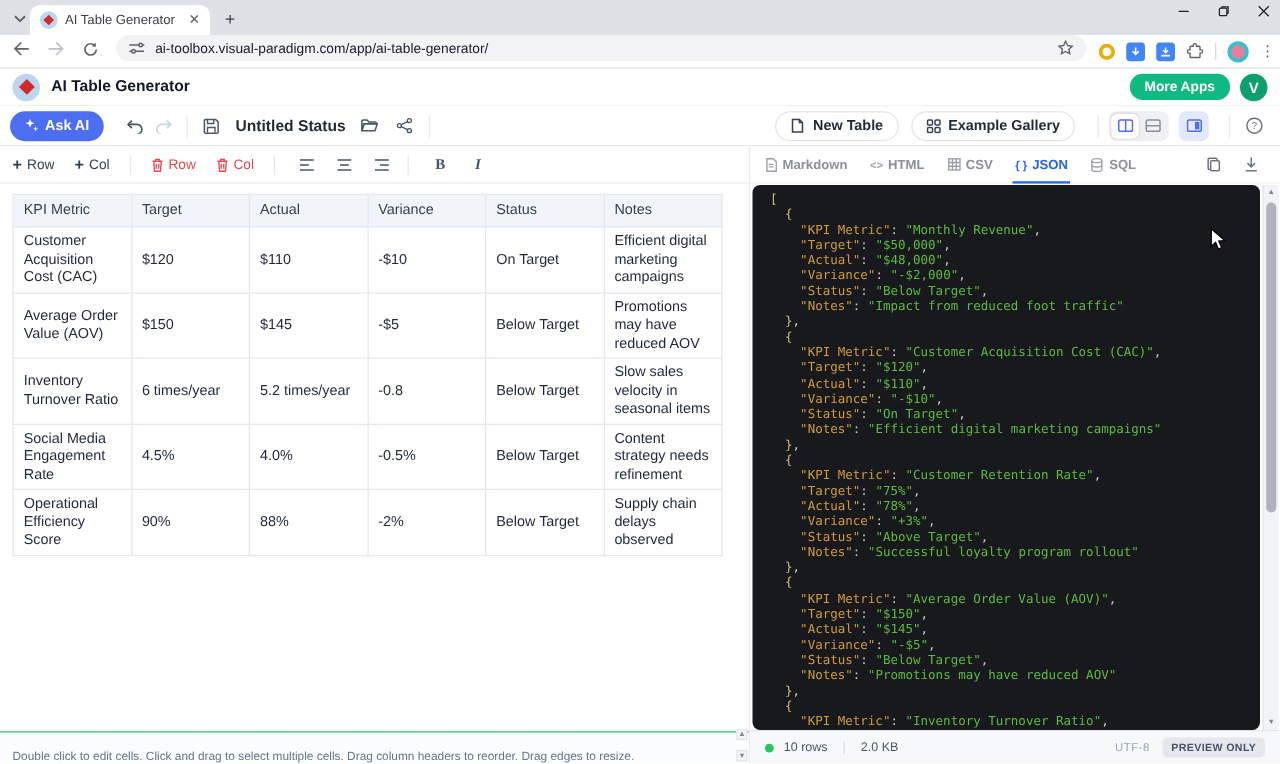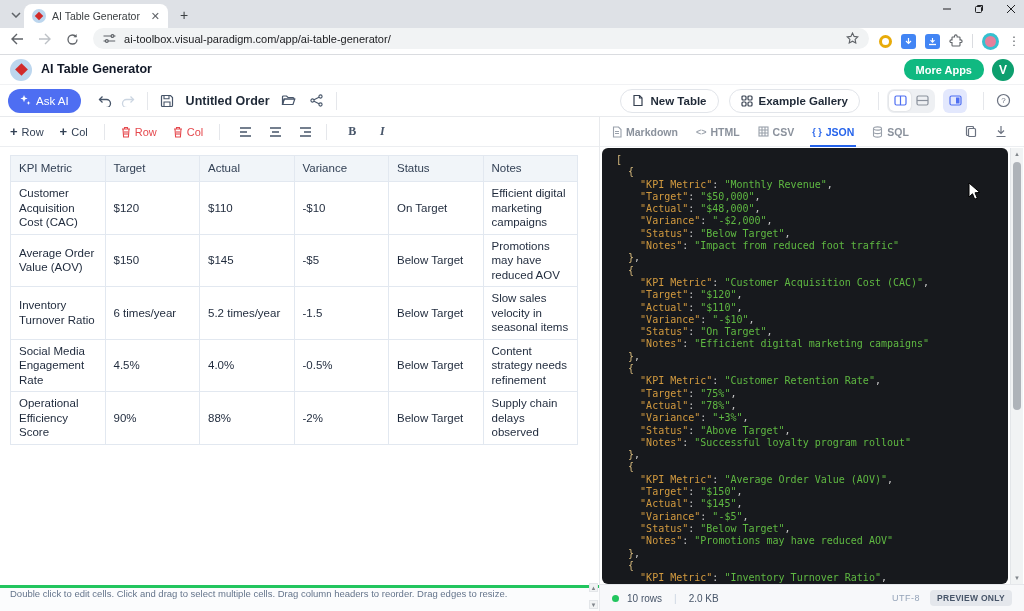--- a/index.html
+++ b/index.html
@@ -37,21 +37,21 @@
   .logo{width:22px;height:22px;border-radius:50%;background:#bcd6ee;position:relative;flex:none}
   .logo::after{content:"";position:absolute;left:6.5px;top:6.5px;width:9px;height:9px;background:#d12a2a;transform:rotate(45deg)}
   .title-block{margin-left:9px;flex:1}
   .app-title{font-size:12.5px;font-weight:bold;color:#111827;line-height:13px}
   .app-subtitle{font-size:9.5px;color:#6b7280;line-height:11px}
   .more-apps{height:21px;padding:0 12px;border-radius:10px;background:#10b981;color:#fff;font-size:11px;font-weight:bold;display:flex;align-items:center;margin-right:8px}
   .v-avatar{width:22px;height:22px;border-radius:50%;background:#0d9f6e;color:#fff;font-size:12px;font-weight:bold;display:flex;align-items:center;justify-content:center}
 
   
   .maintoolbar{position:absolute;left:0;top:85px;width:1024px;height:32px;background:#fff;border-bottom:1px solid #e8eaed;display:flex;align-items:center}
-  .ask-ai{margin-left:8px;height:24px;padding:0 12px;border-radius:13px;background:#4e6ef2;color:#fff;font-size:11.5px;font-weight:normal;display:flex;align-items:center;gap:5px}
+  .ask-ai{margin-left:8px;height:24px;padding:0 12px;border-radius:13px;background:#4e6ef2;color:#fff;font-size:11.5px;font-weight:bold;display:flex;align-items:center;gap:5px}
   .tb-ic{width:22px;height:22px;display:flex;align-items:center;justify-content:center;color:#475569}
   .tb-ic.muted{color:#cbd5e1}
   .tb-sep{width:1px;height:18px;background:#e5e7eb;margin:0 8px}
   .doc-title{font-size:12.5px;font-weight:bold;color:#1f2937;margin:0 8px}
   .spacer{flex:1}
   .pill-btn{height:24px;padding:0 11px;border:1px solid #e2e5ea;border-radius:12px;background:#fff;font-size:11.5px;font-weight:bold;color:#1f2937;display:flex;align-items:center;gap:6px;margin-right:10px}
   .seg{height:24px;background:#eef0f3;border-radius:7px;display:flex;align-items:center;padding:2px;margin-right:8px}
   .seg-btn{width:22px;height:20px;border-radius:5px;display:flex;align-items:center;justify-content:center;color:#8a919c}
   .seg-btn.active{background:#fff;color:#4e6ef2;box-shadow:0 0 2px rgba(0,0,0,.15)}
   .panel-right-btn{width:24px;height:24px;border-radius:6px;background:#e3e8fd;color:#4e6ef2;display:flex;align-items:center;justify-content:center;margin-right:8px}
@@ -70,21 +70,21 @@
   .et-ic{width:18px;height:18px;display:flex;align-items:center;justify-content:center;color:#475569;margin-right:12px}
   .et-b{font-size:12px;font-weight:bold;color:#475569;font-family:"Liberation Serif",serif}
   .et-i{font-size:12px;font-style:italic;font-weight:bold;color:#475569;font-family:"Liberation Serif",serif}
 
   .table-wrap{flex:1;padding:8px 12px 0 10px;overflow:hidden}
   table.kpi{border-collapse:collapse;width:568px;table-layout:fixed}
   table.kpi th,table.kpi td{border:1px solid #e2e8f0;font-size:11.5px;padding:4px 8px;text-align:left;vertical-align:middle;line-height:14.5px;word-wrap:break-word}
   table.kpi th{background:#f1f5f9;color:#334155;font-weight:normal;height:26px}
   table.kpi td{color:#1e293b;background:#fff}
 
-  .hint-bar{height:26px;border-top:3px solid #22c55e;background:#fbfcfd;display:flex;align-items:flex-start;padding-left:10px}
+  .hint-bar{height:26px;border-top:1px solid #22c55e;background:#fbfcfd;display:flex;align-items:flex-end;padding-left:10px}
   .hint-text{font-size:9.5px;color:#64748b}
   .lp-scroll{position:absolute;right:1px;bottom:2px;width:9px;display:flex;flex-direction:column;gap:8px;align-items:center}
   .lp-arrow{width:9px;height:9px;background:#f1f3f4;color:#80868b;font-size:6px;display:flex;align-items:center;justify-content:center;border:1px solid #e3e6e9}
 
   
   .export-tabs{height:30px;border-bottom:1px solid #eceef1;display:flex;align-items:center;padding-left:12px}
   .xtab{display:flex;align-items:center;gap:4px;font-size:10.5px;color:#8a919c;font-weight:bold;margin-right:18px;height:30px;position:relative}
   .xtab .xic{display:flex;align-items:center;color:#9aa1ab}
   .xtab.active{color:#2563eb}
   .xtab.active .xic{color:#2563eb}
@@ -239,21 +239,21 @@
           <path d="M13.5 4.5h-7a4 4 0 0 0 0 8" stroke="currentColor" stroke-width="1.3" fill="none"></path>
         </svg>
       </span>
     <span class="tb-sep"></span>
     <span class="tb-ic">
         <svg width="14" height="14" viewBox="0 0 14 14">
           <path d="M1.5 2.5a1 1 0 0 1 1-1h8l2 2v8a1 1 0 0 1-1 1h-9a1 1 0 0 1-1-1z" fill="none" stroke="currentColor" stroke-width="1.2"></path>
           <path d="M4 1.8v3h5v-3M4 12v-4h6v4" fill="none" stroke="currentColor" stroke-width="1.1"></path>
         </svg>
       </span>
-    <span class="doc-title">Untitled Order</span>
+    <span class="doc-title">Untitled Status</span>
     <span class="tb-ic">
         <svg width="15" height="13" viewBox="0 0 15 13">
           <path d="M1.5 3a1 1 0 0 1 1-1h3l1.5 1.5h5a1 1 0 0 1 1 1V5H3.2L1.5 10.5z" fill="none" stroke="currentColor" stroke-width="1.2"></path>
           <path d="M3.2 5h10.6l-1.8 5.5H1.5z" fill="none" stroke="currentColor" stroke-width="1.2"></path>
         </svg>
       </span>
     <span class="tb-ic" style="margin-left:6px">
         <svg width="13" height="13" viewBox="0 0 13 13" stroke="currentColor" stroke-width="1.1" fill="none">
           <circle cx="10.5" cy="2.5" r="1.6"></circle>
           <circle cx="2.5" cy="6.5" r="1.6"></circle>
@@ -385,21 +385,21 @@
                 <td>$150</td>
                 <td>$145</td>
                 <td>-$5</td>
                 <td>Below Target</td>
                 <td>Promotions may have reduced AOV</td>
               </tr>
               <tr>
                 <td>Inventory Turnover Ratio</td>
                 <td>6 times/year</td>
                 <td>5.2 times/year</td>
-                <td>-1.5</td>
+                <td>-0.8</td>
                 <td>Below Target</td>
                 <td>Slow sales velocity in seasonal items</td>
               </tr>
               <tr>
                 <td>Social Media Engagement Rate</td>
                 <td>4.5%</td>
                 <td>4.0%</td>
                 <td>-0.5%</td>
                 <td>Below Target</td>
                 <td>Content strategy needs refinement</td>

